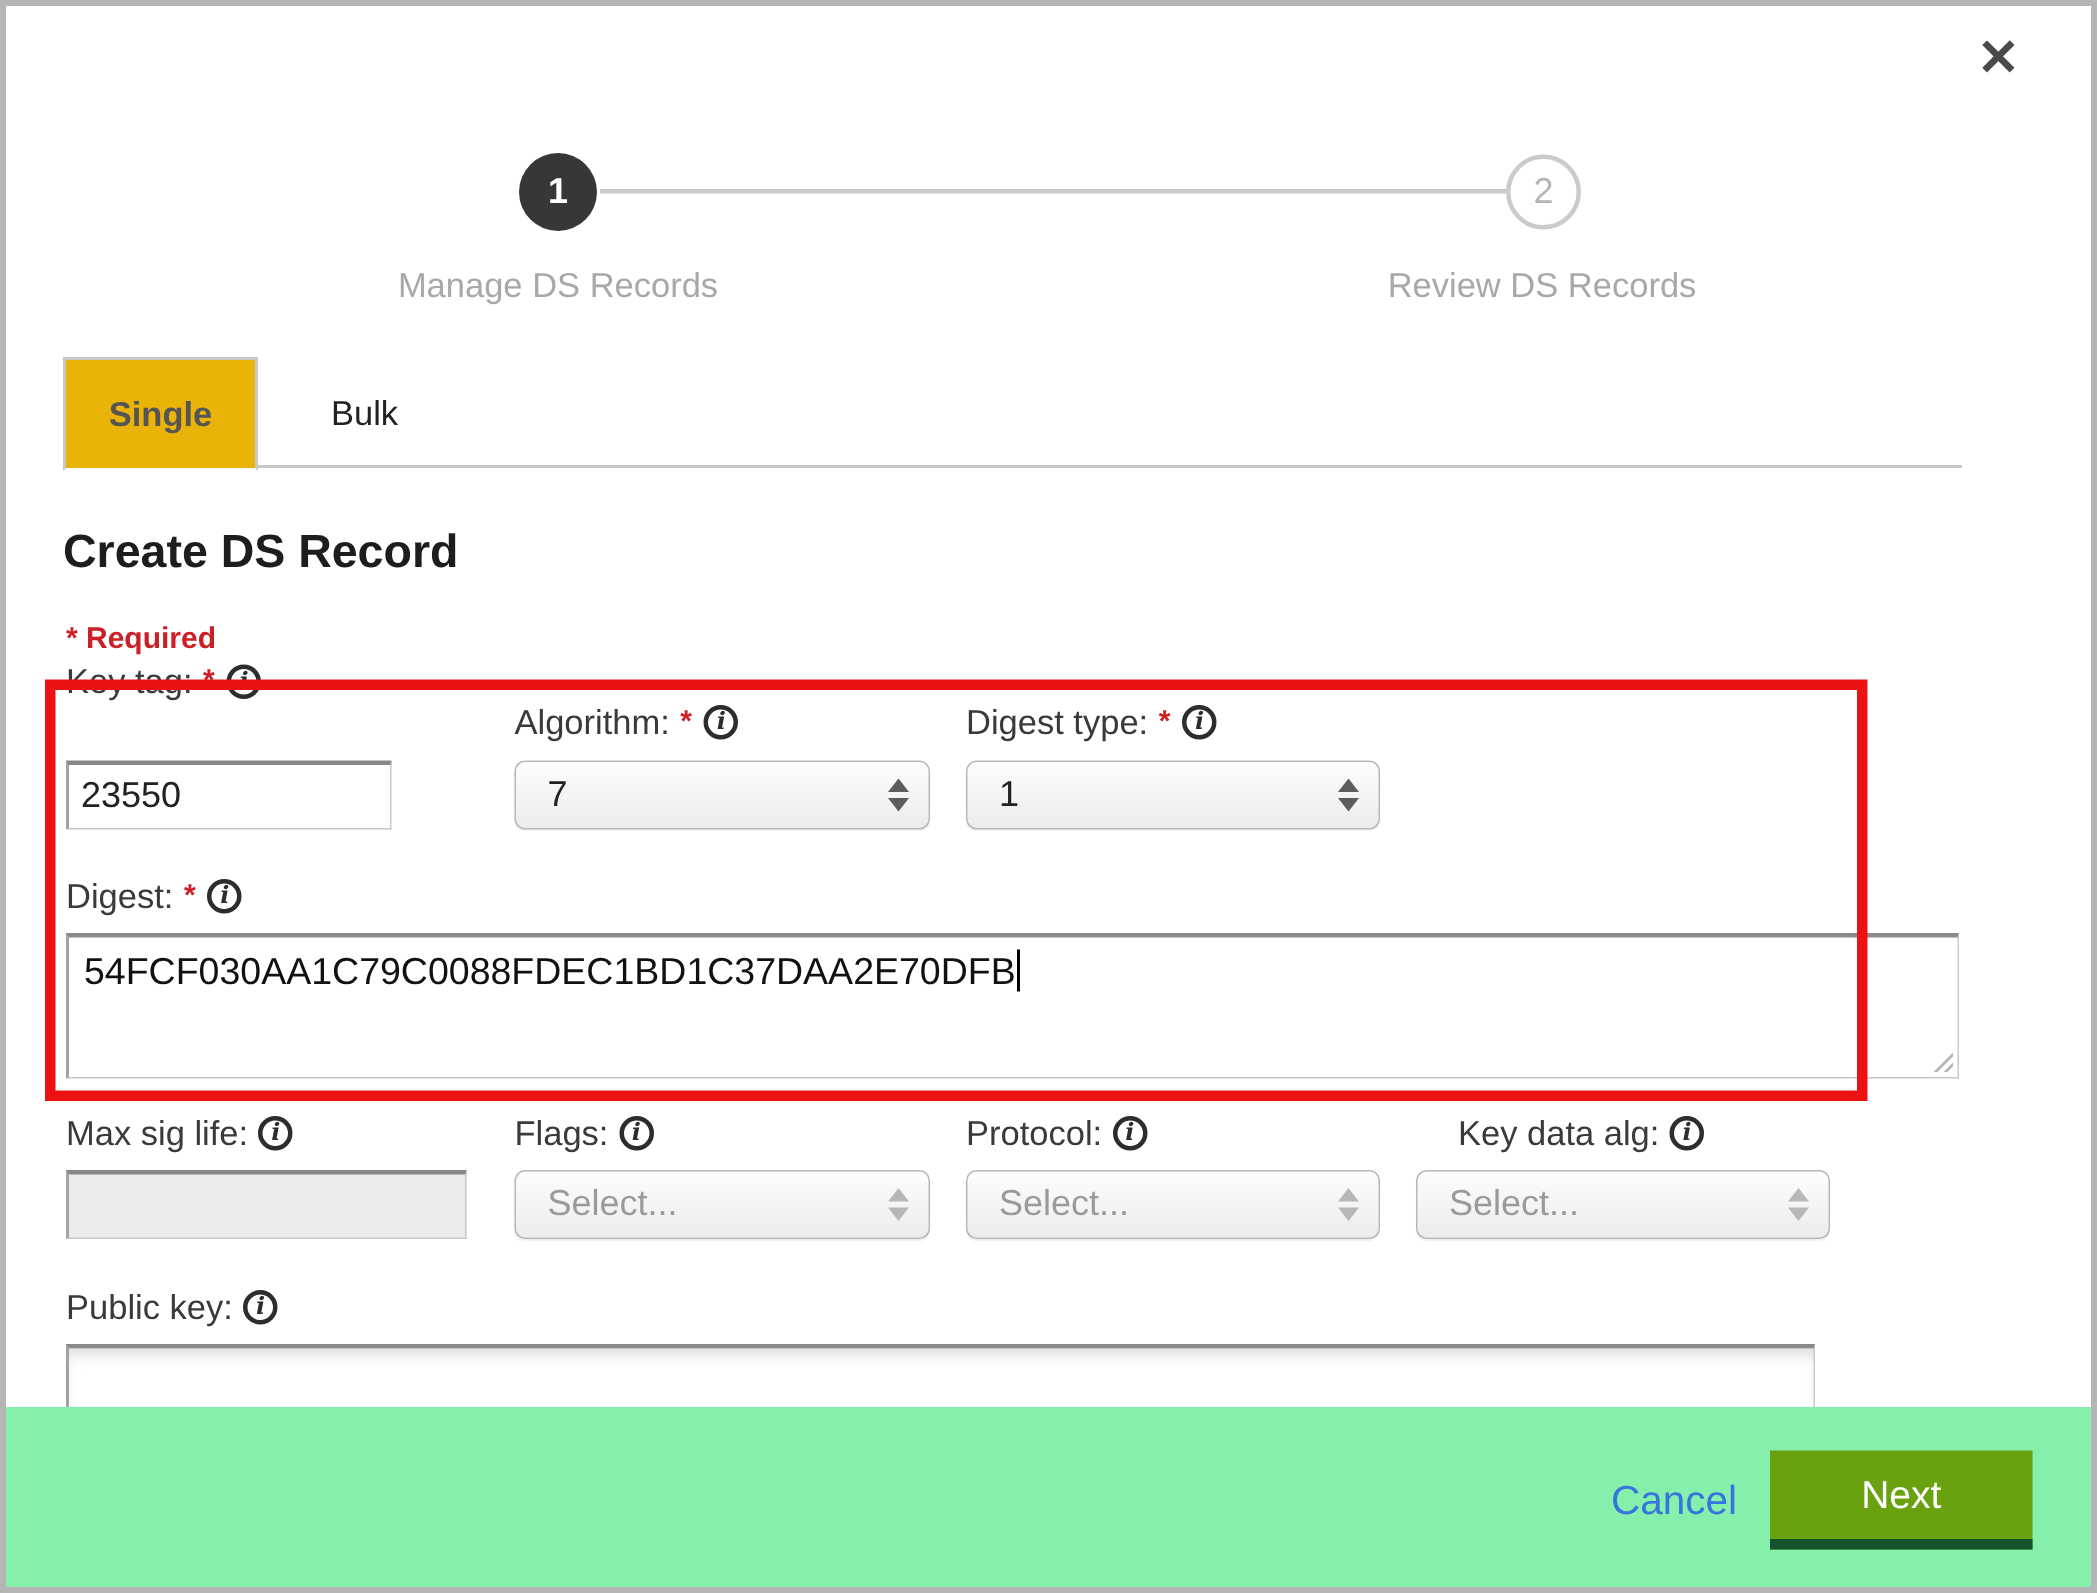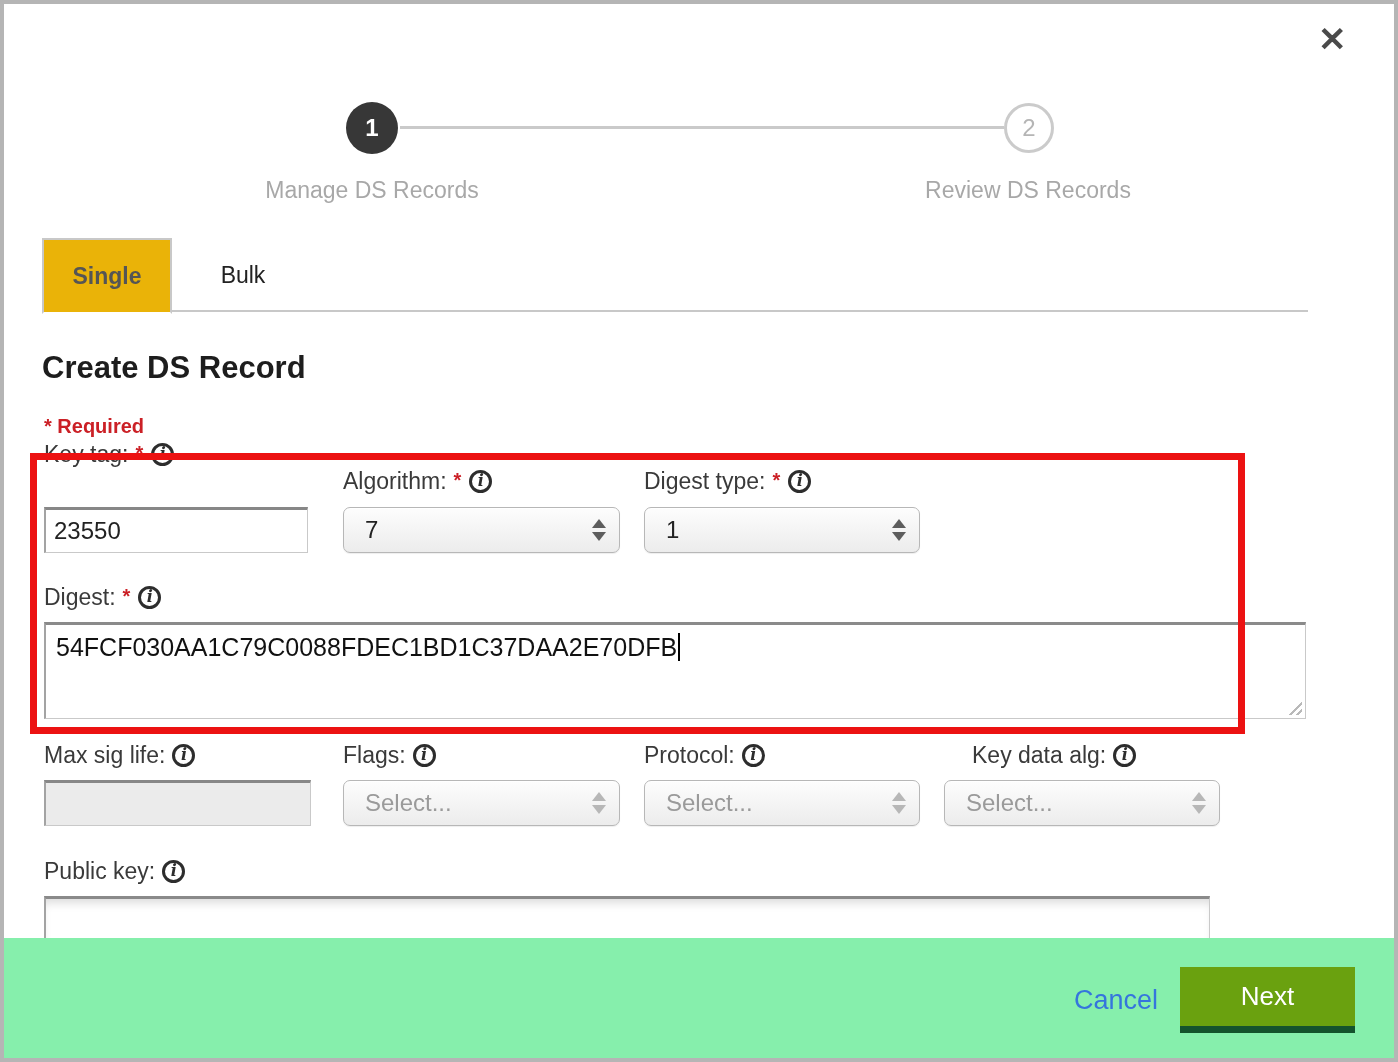--- a/index.html
+++ b/index.html
@@ -135,21 +135,21 @@
   <div class="field-label" style="left:44px; top:441px;">
     <span>Key tag:</span><span class="req">*</span><span class="info"><i>i</i></span>
   </div>
   <div class="field-label" style="left:343px; top:468px;">
     <span>Algorithm:</span><span class="req">*</span><span class="info"><i>i</i></span>
   </div>
   <div class="field-label" style="left:644px; top:468px;">
     <span>Digest type:</span><span class="req">*</span><span class="info"><i>i</i></span>
   </div>
 
-  <input class="text-input" style="left: 44px; top: 507px; width: 264px;" value="23550">
+  <input class="text-input" style="left: 44px; top: 507px; width: 217px;" value="23550">
   <div class="select" style="left:343px; top:507px; width:277px;">
     <span class="val">7</span>
     <span class="arrows">
         <span class="tri-up"></span>
         <span class="tri-down"></span>
       </span>
   </div>
   <div class="select" style="left:644px; top:507px; width:276px;">
     <span class="val">1</span>
     <span class="arrows">

